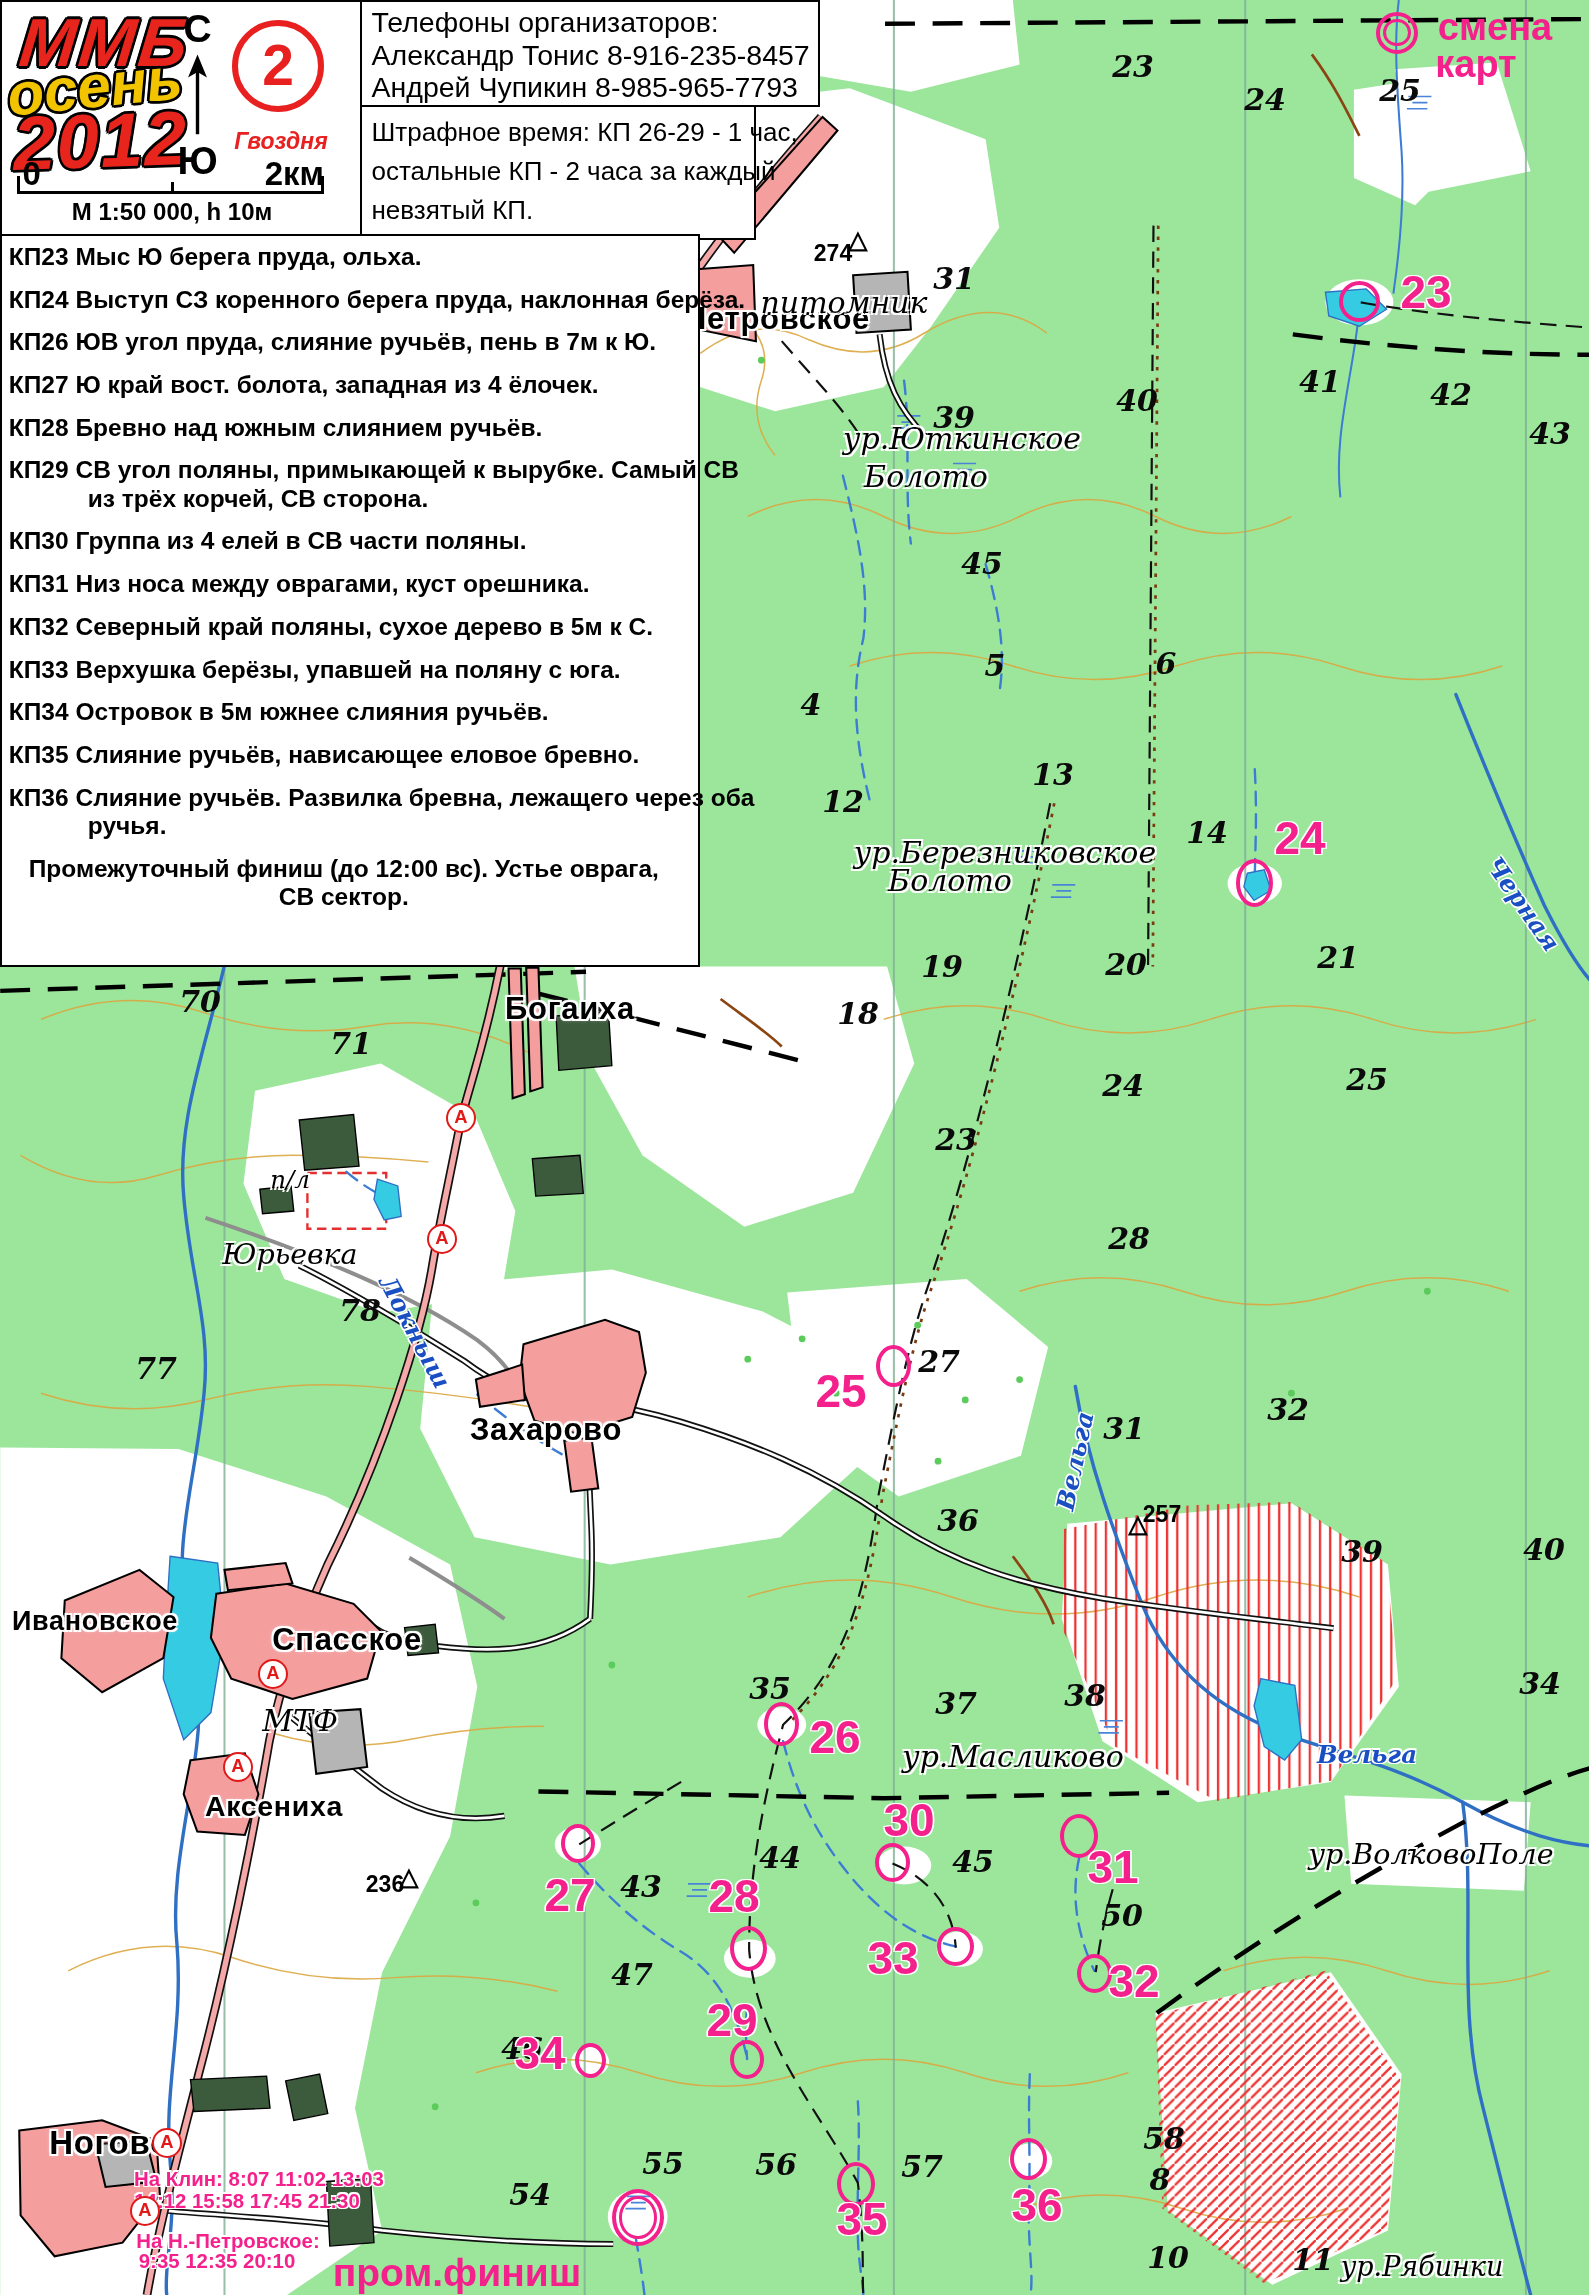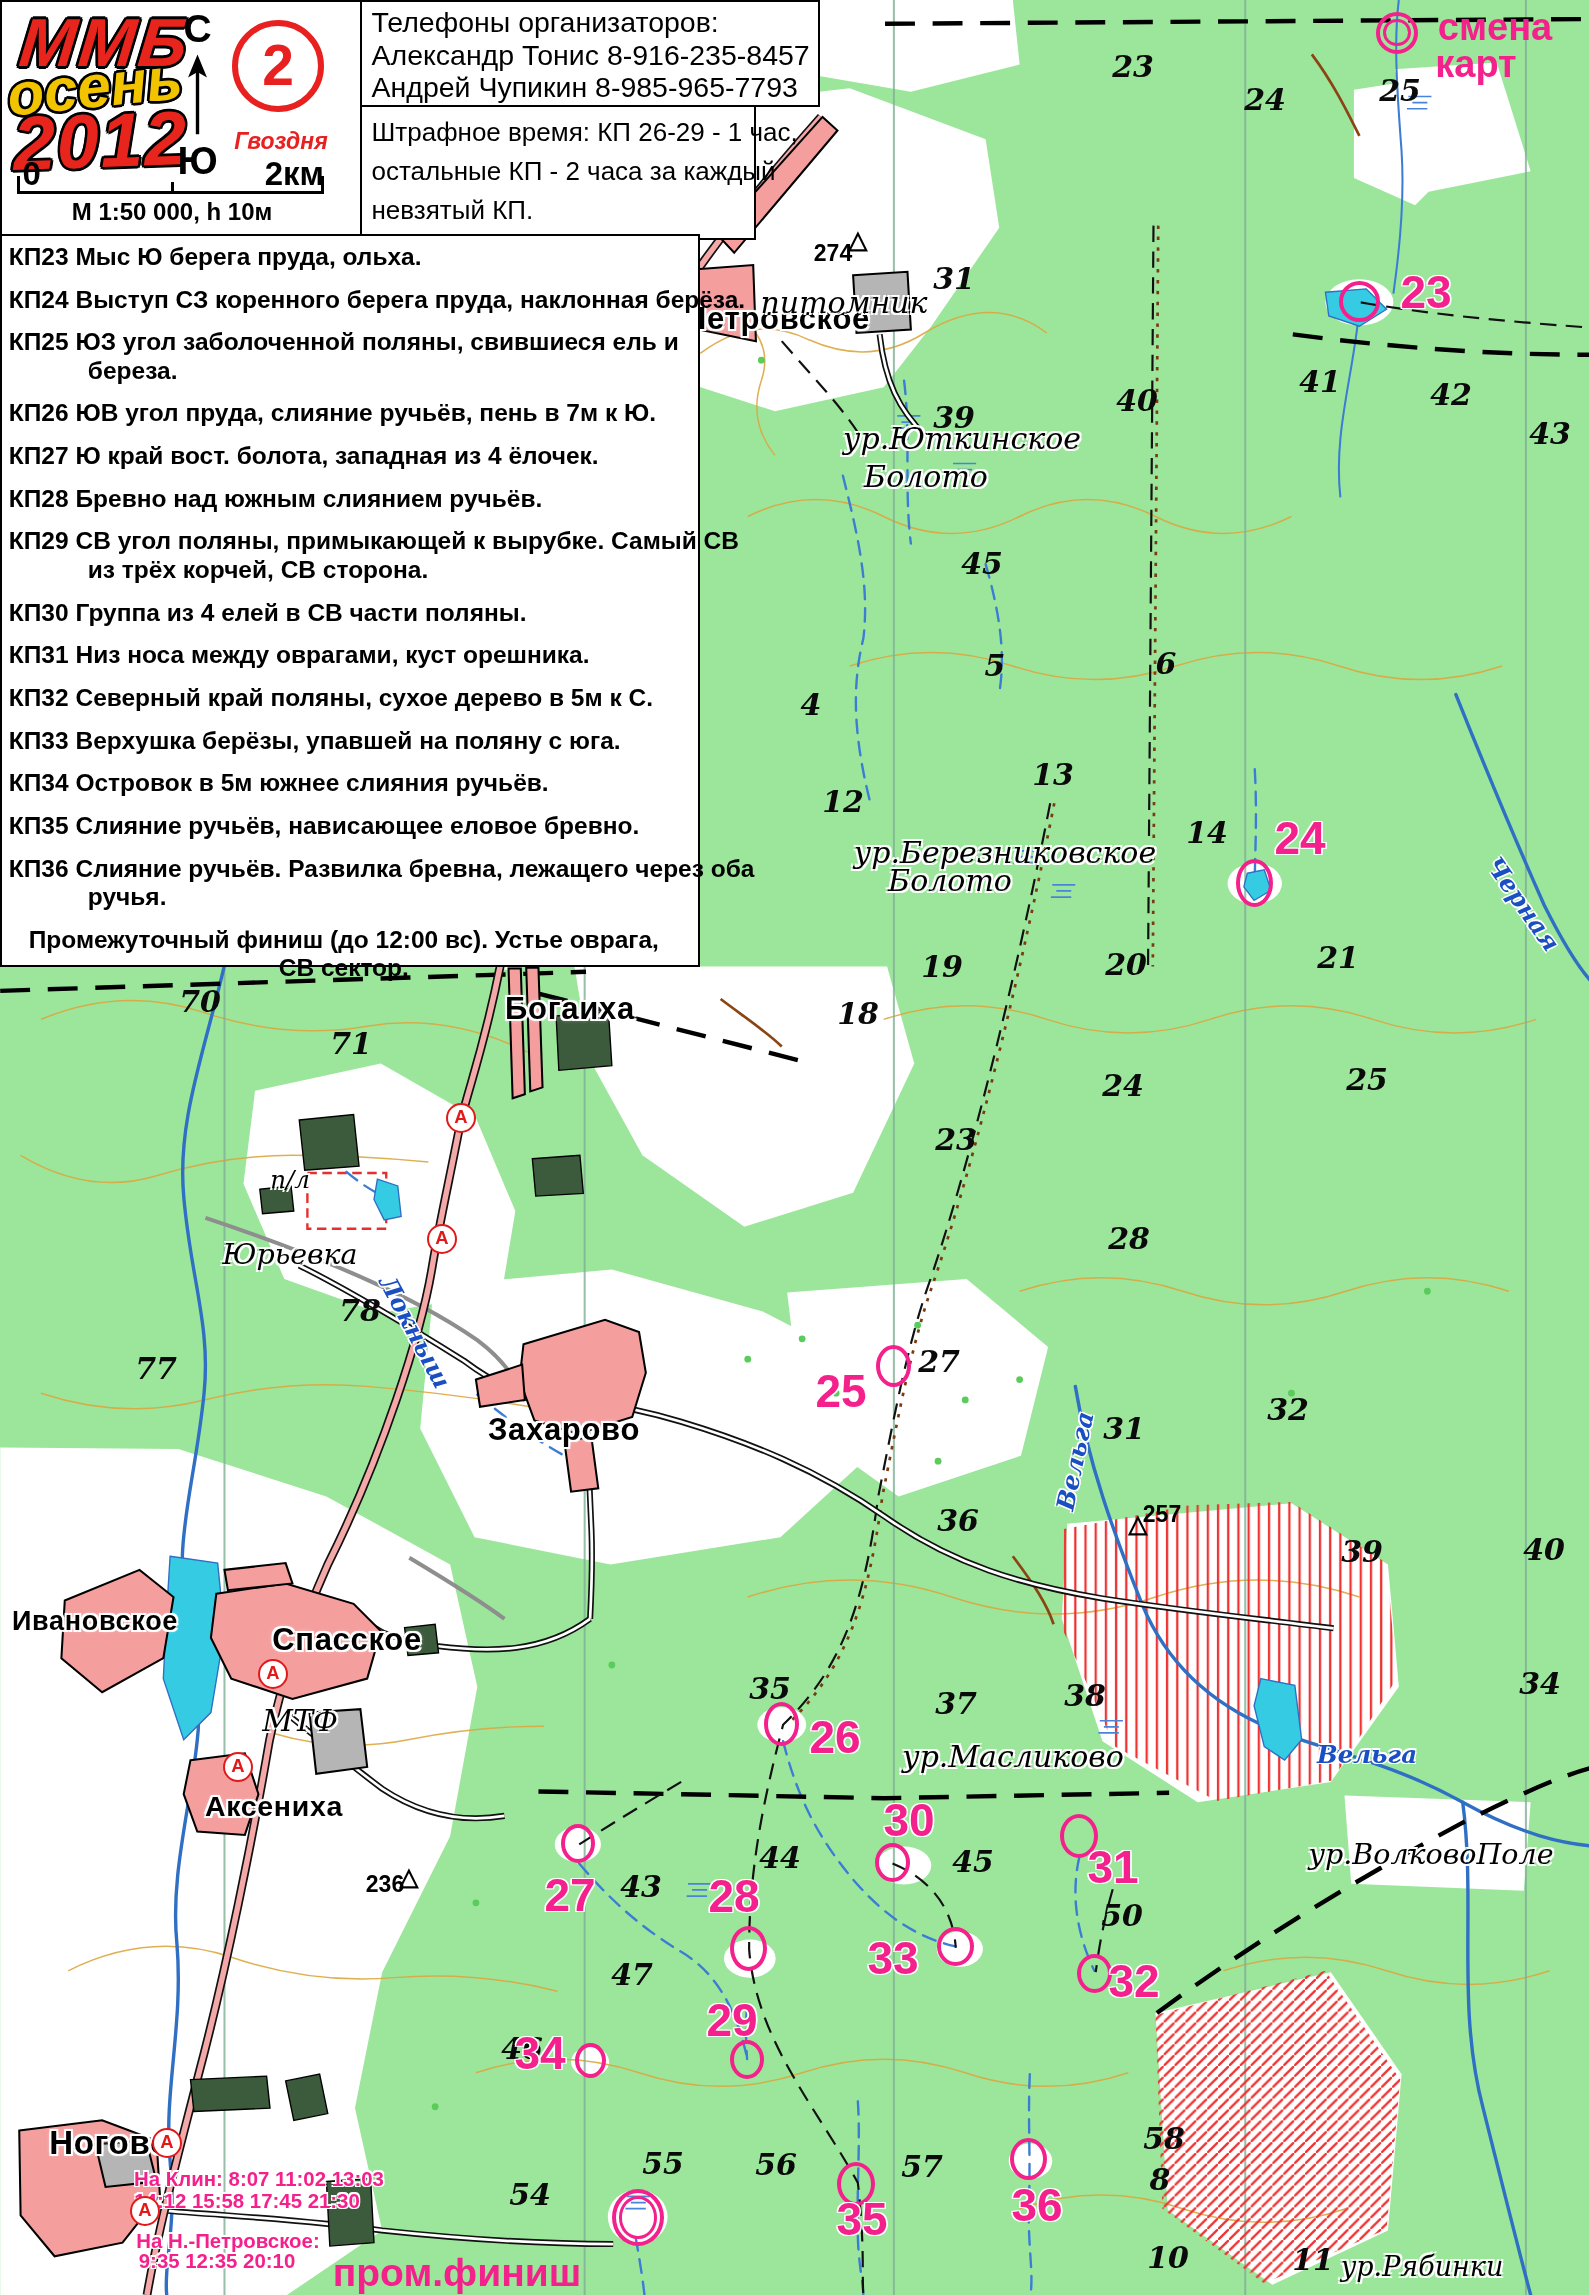--- a/index.html
+++ b/index.html
@@ -315,21 +315,21 @@
       <circle class="bush" cx="700" cy="2800" r="5"></circle>
         <circle class="bush" cx="640" cy="3100" r="5"></circle>
       <circle class="bush" cx="1900" cy="2050" r="5"></circle>
         <circle class="bush" cx="2100" cy="1900" r="5"></circle>
     </g>
   </svg>
 
   <div id="overlay">
       <div class="lbl place" style="left: 777px; top: 319px; transform: translate(-50%, -50%);">Петровское</div>
       <div class="lbl place" style="left: 570px; top: 1009px; transform: translate(-50%, -50%);">Богаиха</div>
-      <div class="lbl place" style="left: 564px; top: 1430px; transform: translate(-50%, -50%);">Захарово</div>
+      <div class="lbl place" style="left: 546px; top: 1430px; transform: translate(-50%, -50%);">Захарово</div>
       <div class="lbl place" style="left: 95px; top: 1621px; transform: translate(-50%, -50%); font-size: 27px;">Ивановское</div>
       <div class="lbl place" style="left: 347px; top: 1640px; transform: translate(-50%, -50%);">Спасское</div>
       <div class="lbl place" style="left: 274px; top: 1806px; transform: translate(-50%, -50%); font-size: 28.5px;">Аксениха</div>
       <div class="lbl place" style="left: 110px; top: 2143px; transform: translate(-50%, -50%); font-size: 33px;">Ногово</div>
       <div class="lbl nature" style="left: 844px; top: 302px; transform: translate(-50%, -50%);">питомник</div>
       <div class="lbl nature" style="left: 962px; top: 438px; transform: translate(-50%, -50%);">ур.Юткинское</div>
       <div class="lbl nature" style="left: 926px; top: 476px; transform: translate(-50%, -50%);">Болото</div>
       <div class="lbl nature" style="left: 1005px; top: 852px; transform: translate(-50%, -50%);">ур.Березниковское</div>
       <div class="lbl nature" style="left: 950px; top: 880px; transform: translate(-50%, -50%);">Болото</div>
       <div class="lbl nature" style="left: 1013px; top: 1756px; transform: translate(-50%, -50%);">ур.Масликово</div>
@@ -478,21 +478,20 @@
   <div id="box-penalty" class="panel">
     <div class="pen" style="top:9.5px">Штрафное время: КП 26-29 - 1 час,</div>
     <div class="pen" style="top:49px">остальные КП - 2 часа за каждый</div>
     <div class="pen" style="top:88px">невзятый КП.</div>
   </div>
 
   <div id="box-list" class="panel">
     <div id="cp-list">
         <div class="cp-item"><span>КП23</span> Мыс Ю берега пруда, ольха.</div>
         <div class="cp-item"><span>КП24</span> Выступ СЗ коренного берега пруда, наклонная берёза.</div>
-        <div class="cp-item"><span>КП25</span> ЮЗ угол заболоченной поляны, свившиеся ель и береза.</div>
         <div class="cp-item"><span>КП26</span> ЮВ угол пруда, слияние ручьёв, пень в 7м к Ю.</div>
         <div class="cp-item"><span>КП27</span> Ю край вост. болота, западная из 4 ёлочек.</div>
         <div class="cp-item"><span>КП28</span> Бревно над южным слиянием ручьёв.</div>
         <div class="cp-item"><span>КП29</span> СВ угол поляны, примыкающей к вырубке. Самый СВ из трёх корчей, СВ сторона.</div>
         <div class="cp-item"><span>КП30</span> Группа из 4 елей в СВ части поляны.</div>
         <div class="cp-item"><span>КП31</span> Низ носа между оврагами, куст орешника.</div>
         <div class="cp-item"><span>КП32</span> Северный край поляны, сухое дерево в 5м к С.</div>
         <div class="cp-item"><span>КП33</span> Верхушка берёзы, упавшей на поляну с юга.</div>
         <div class="cp-item"><span>КП34</span> Островок в 5м южнее слияния ручьёв.</div>
         <div class="cp-item"><span>КП35</span> Слияние ручьёв, нависающее еловое бревно.</div>

